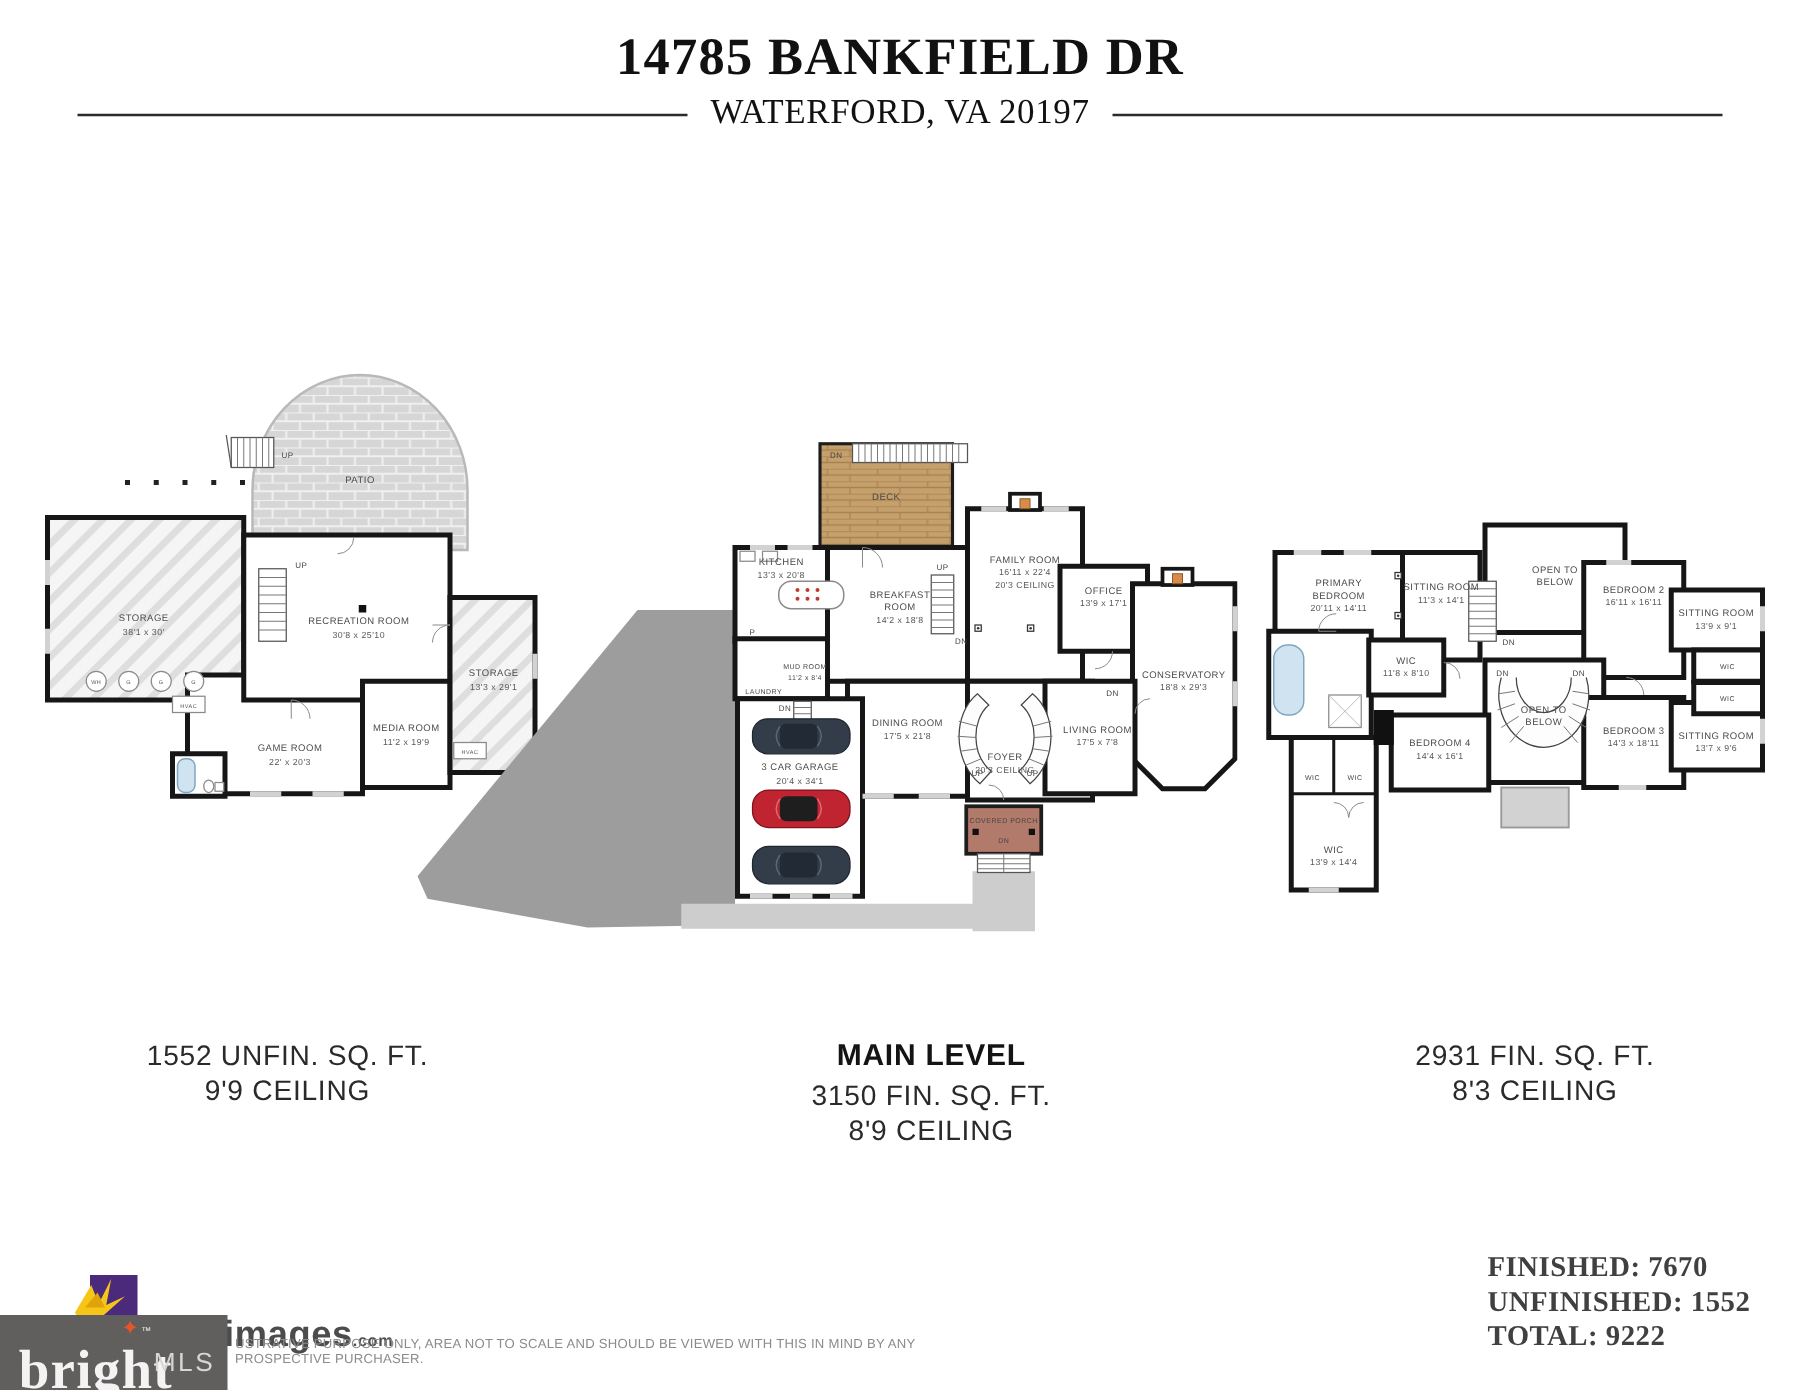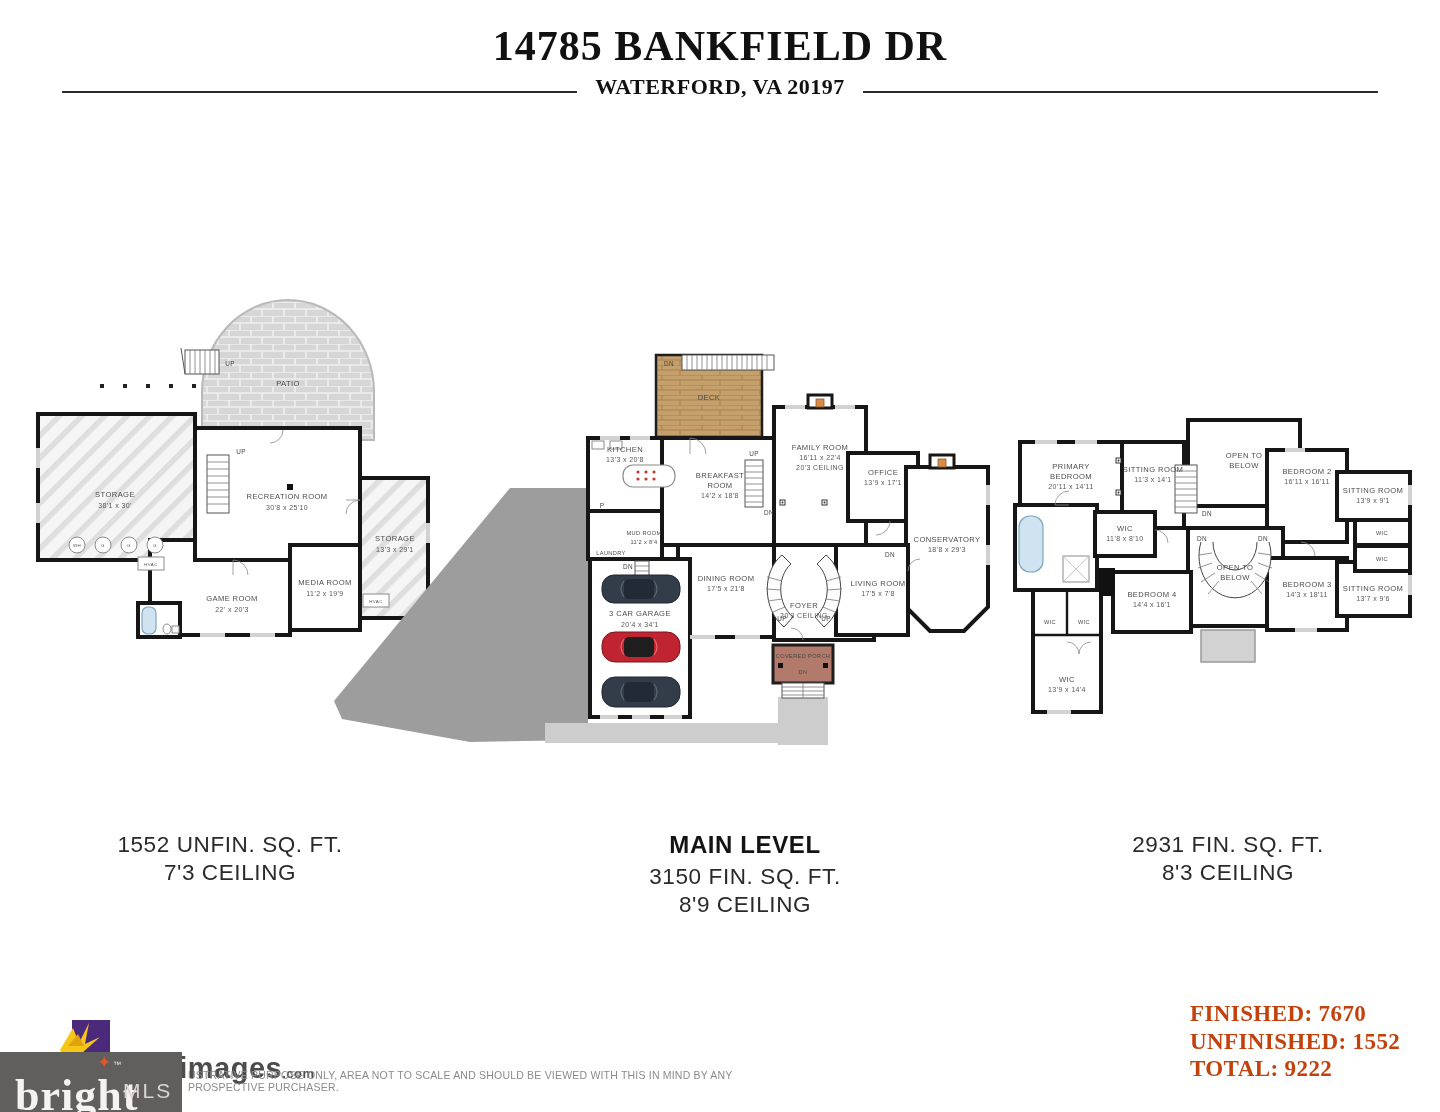--- a/index.html
+++ b/index.html
@@ -7,34 +7,34 @@
        font-family:"Liberation Sans",sans-serif;}
   .abs{position:absolute;}
 
   
   .title{position:absolute;top:22px;left:0;right:0;text-align:center;
          font-family:"Liberation Serif",serif;font-weight:bold;font-size:42px;
          letter-spacing:1px;color:#111;}
   .rule{position:absolute;top:91px;left:62px;right:62px;border-top:2px solid #2b2b2b;z-index:1;}
   .subtitle-row{position:absolute;top:74px;left:0;right:0;text-align:center;z-index:2;}
   .subtitle{display:inline-block;background:#fff;padding:0 18px;
-            font-family:"Liberation Serif",serif;font-weight:bold;font-size:22px;
+            font-family:"Liberation Serif",serif;font-weight:normal;font-size:28px;
             letter-spacing:0.5px;color:#111;}
 
   
   .caption{position:absolute;width:340px;text-align:center;color:#141414;}
   .caption .lvl{font-size:24px;font-weight:bold;letter-spacing:0.6px;margin:0 0 4px 0;}
   .caption .st{font-size:22.5px;font-weight:400;letter-spacing:0.6px;line-height:28px;margin:0;color:#2a2a2a;}
   #cap-lower{left:60px;top:831px;}
   #cap-main{left:575px;top:831px;}
   #cap-upper{left:1058px;top:831px;}
 
   
   .totals{position:absolute;left:1190px;top:1000px;font-family:"Liberation Serif",serif;
-          font-size:23px;font-weight:600;color:#c2410c;line-height:27.5px;letter-spacing:0.4px;}
+          font-size:23px;font-weight:600;color:#404040;line-height:27.5px;letter-spacing:0.4px;}
 
   
   .btw-logo{position:absolute;left:58px;top:1018px;}
   .btw-text{position:absolute;left:112px;top:1052px;font-size:29px;font-weight:600;
             color:#4c4c4c;letter-spacing:0.5px;}
   .btw-suffix{font-size:13px;font-weight:600;color:#4c4c4c;}
   .bright-box{position:absolute;left:0;top:1052px;width:182px;height:60px;background:#615e5e;}
   .bright-word{position:absolute;left:15px;top:18px;font-family:"Liberation Serif",serif;
                font-weight:bold;font-size:44px;color:#f4f2f2;letter-spacing:1px;}
   .bright-star{position:absolute;left:97px;top:0px;color:#e2562a;font-size:17px;}
@@ -372,21 +372,21 @@
   <text class="s" x="377" y="125">WIC</text>
   <text class="s" x="377" y="151">WIC</text>
   <text class="s" x="45" y="214">WIC</text>
   <text class="s" x="79" y="214">WIC</text>
   <text class="n" x="62" y="272">WIC</text>
   <text class="d" x="62" y="282">13'9 x 14'4</text>
 </svg>
 
 <div id="cap-lower" class="caption">
   <p class="st">1552 UNFIN. SQ. FT.</p>
-  <p class="st">7'3 CEILING</p>
+  <p class="st">9'9 CEILING</p>
 </div>
 <div id="cap-main" class="caption">
   <p class="lvl">MAIN LEVEL</p>
   <p class="st">3150 FIN. SQ. FT.</p>
   <p class="st">8'9 CEILING</p>
 </div>
 <div id="cap-upper" class="caption">
   <p class="st">2931 FIN. SQ. FT.</p>
   <p class="st">8'3 CEILING</p>
 </div>

